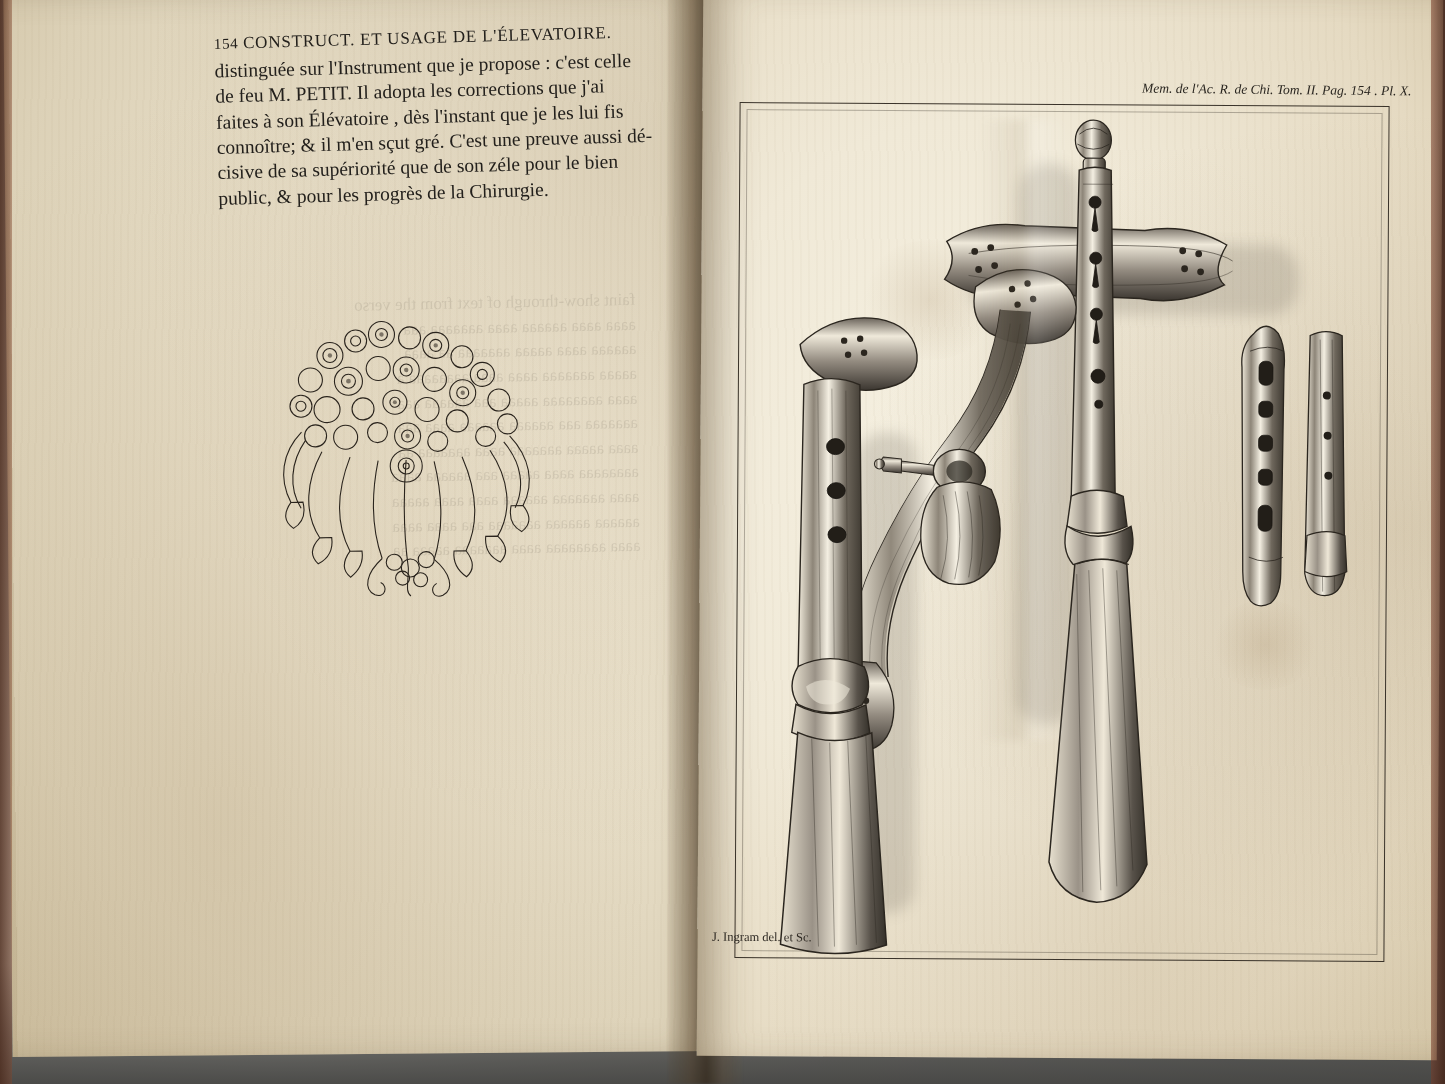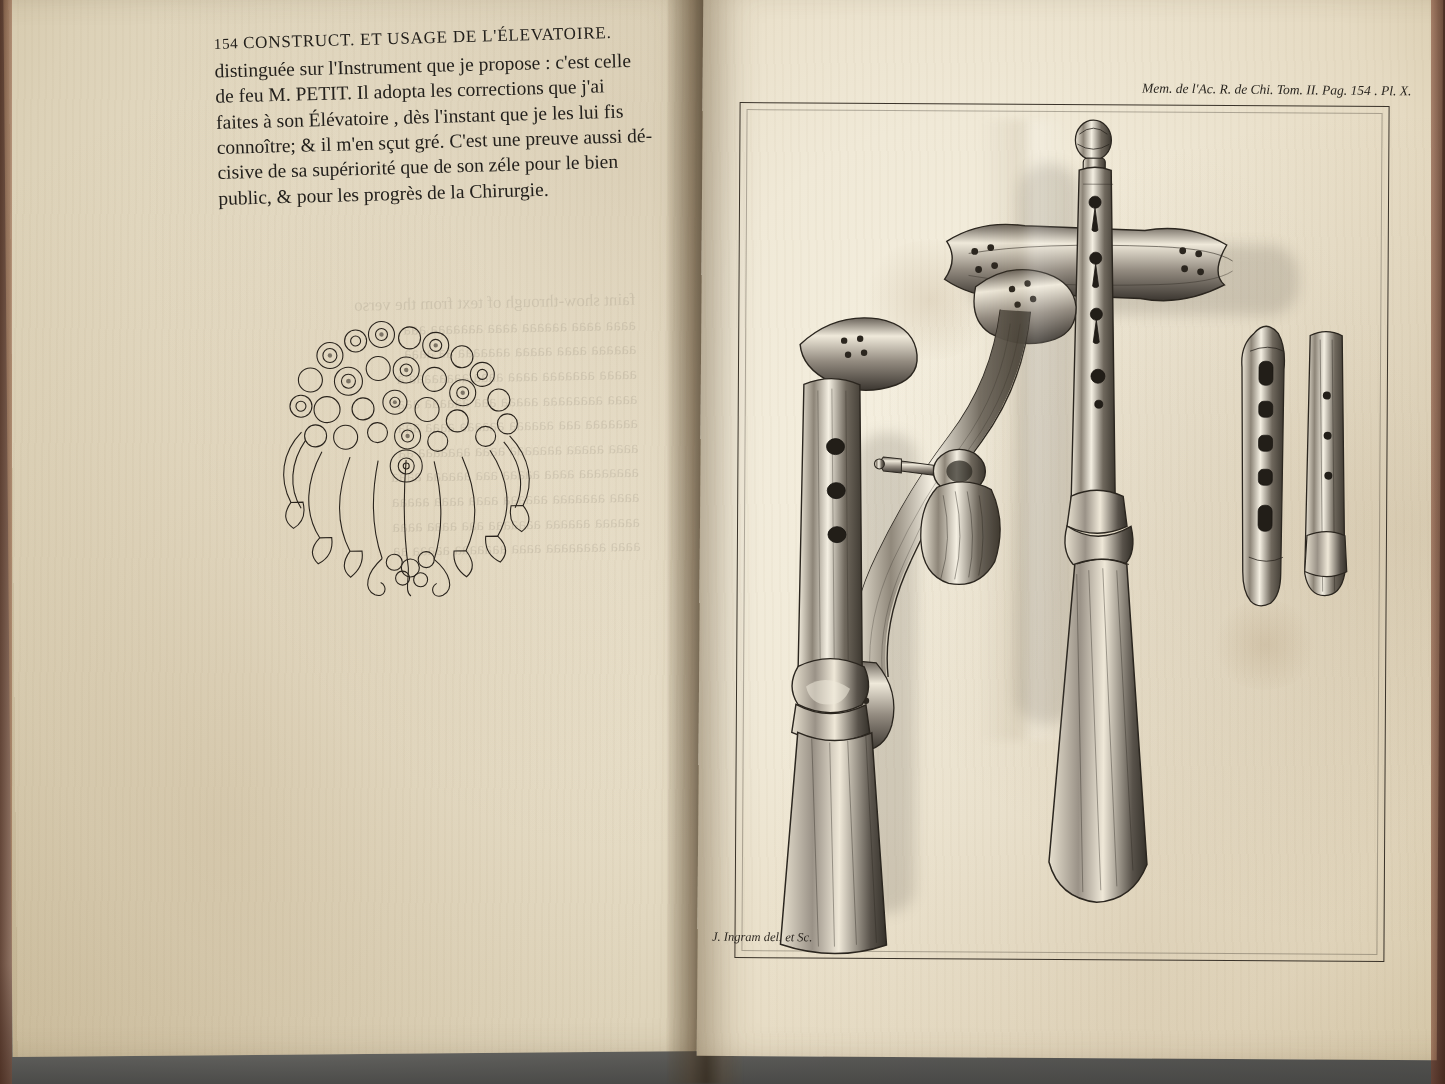--- a/index.html
+++ b/index.html
@@ -199,21 +199,20 @@
     content: "";
     position: absolute;
     inset: 6px;
     border: 0.8px solid rgba(58,51,42,0.35);
   }
   .signature {
     position: absolute;
     left: 712px;
     top: 930px;
     font-size: 12.5px;
-    font-style: italic;
     color: #2d2822;
     white-space: nowrap;
     transform: rotate(0.4deg);
   }
   .plate-svg {
     position: absolute;
     left: 737px;
     top: 104px;
     width: 648px;
     height: 854px;

